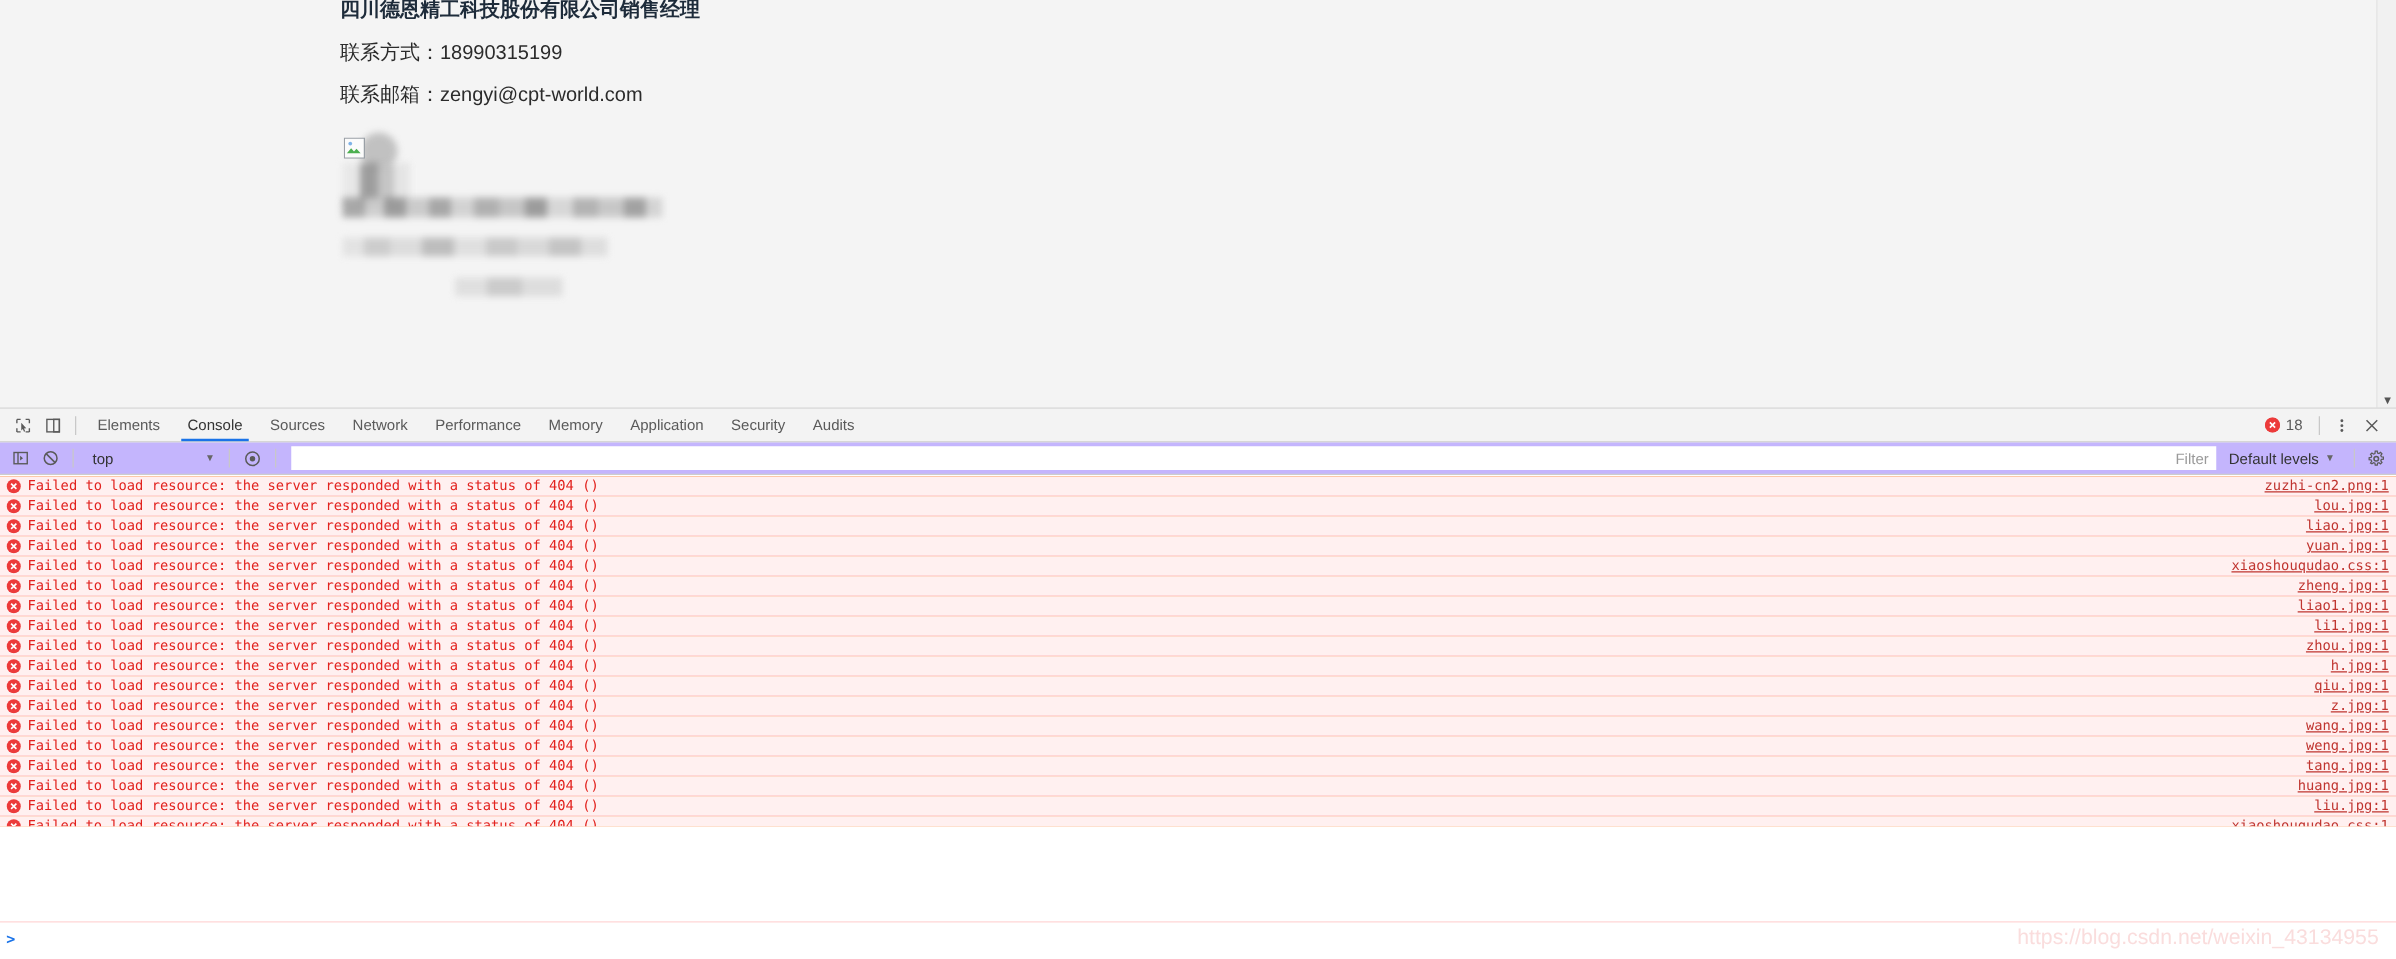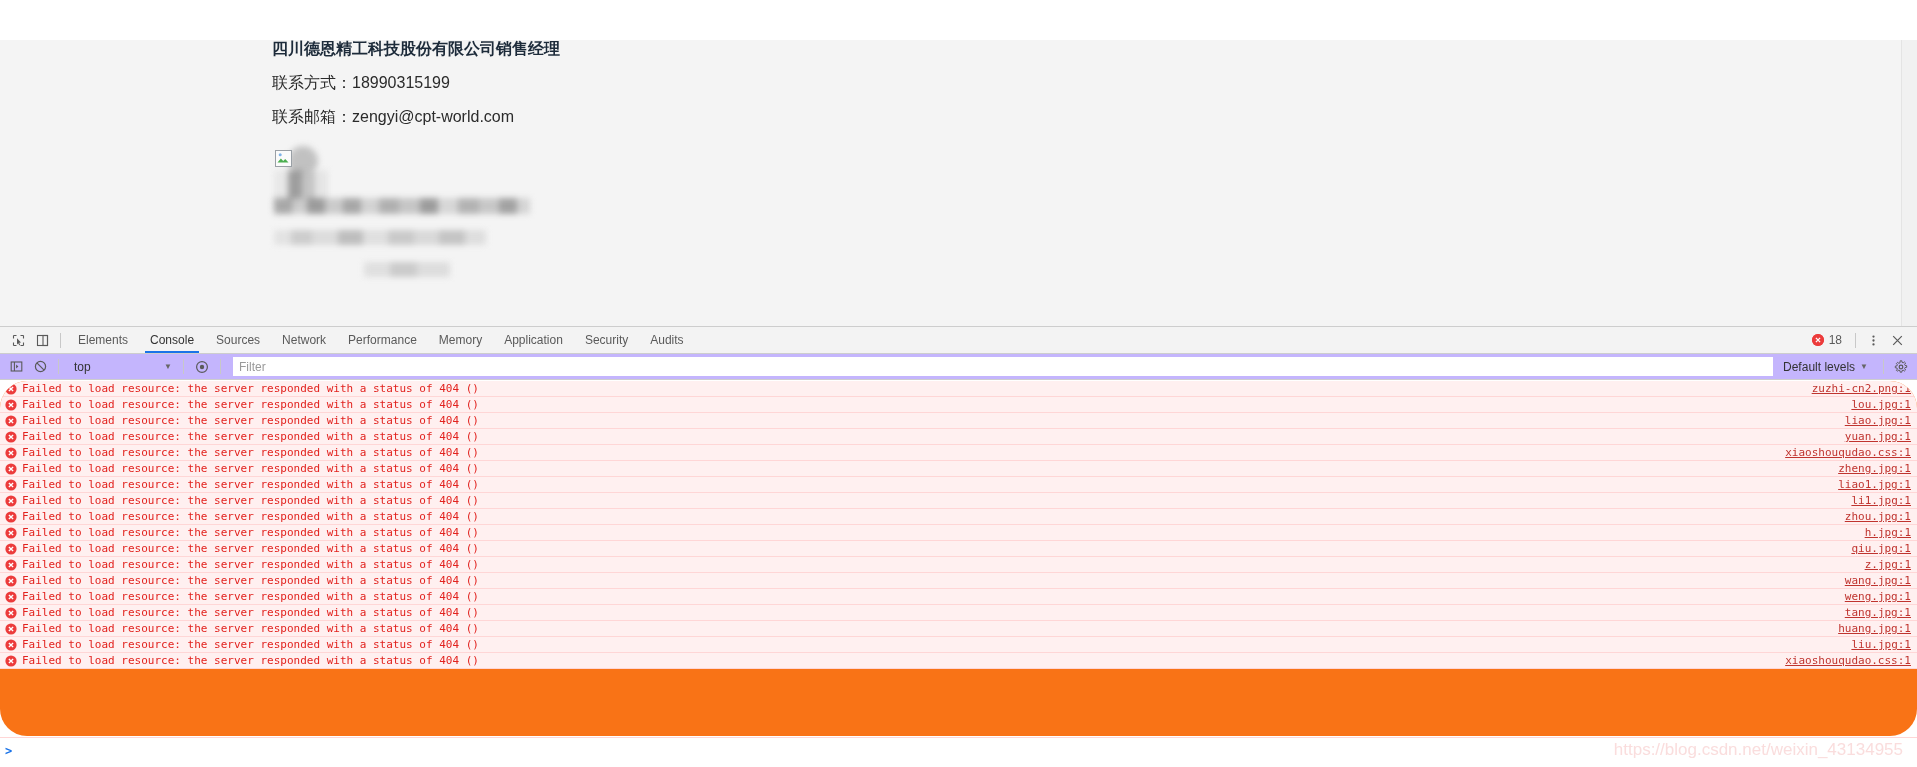--- a/index.html
+++ b/index.html
@@ -13,21 +13,20 @@
   }
 
   
   #page-viewport {
     position: absolute;
     left: 0; top: 0;
     width: 1917px;
     height: 330px;
     background: #f4f4f4;
     overflow: hidden;
-    margin-top: 40px;
   }
 
   #page-content {
     position: absolute;
     left: 272px;
     top: -8px;
     width: 1100px;
   }
 
   .pg-line {
@@ -222,20 +221,21 @@
     height: 19px;
     border: none;
     outline: none;
     background: #ffffff;
     font-size: 12px;
     color: #333;
     padding: 0 6px;
     font-family: "Liberation Sans", sans-serif;
     margin-left: 6px;
     min-width: 40px;
+    text-align: right;
   }
   #filter-input::placeholder { color: #9a9a9a; }
 
   #levels-select {
     display: flex;
     align-items: center;
     gap: 5px;
     font-size: 12px;
     color: #333;
     padding: 0 10px;
@@ -248,24 +248,23 @@
     margin-left: auto;
     display: flex;
     align-items: center;
   }
 
   
   #console-list {
     position: absolute;
     left: 0; top: 54px;
     right: 0;
-    height: 355px;
+    height: 280px;
     overflow: hidden;
     background: #f97316;
-    border-radius: 27px;
   }
 
   .msg-row {
     display: flex;
     align-items: center;
     height: 16px;
     background: #fff0f0;
     border-bottom: 1px solid #ffd6d6;
     padding-left: 4px;
     padding-right: 6px;

